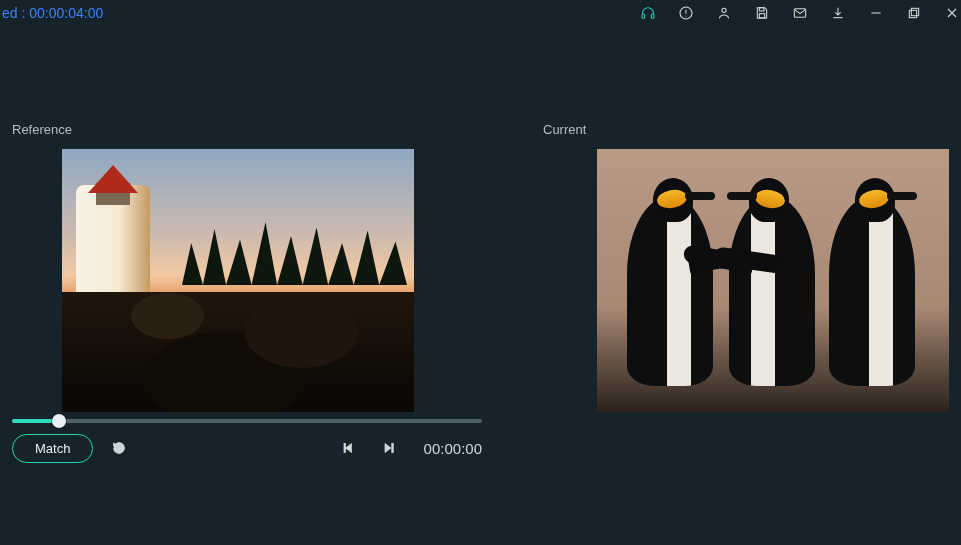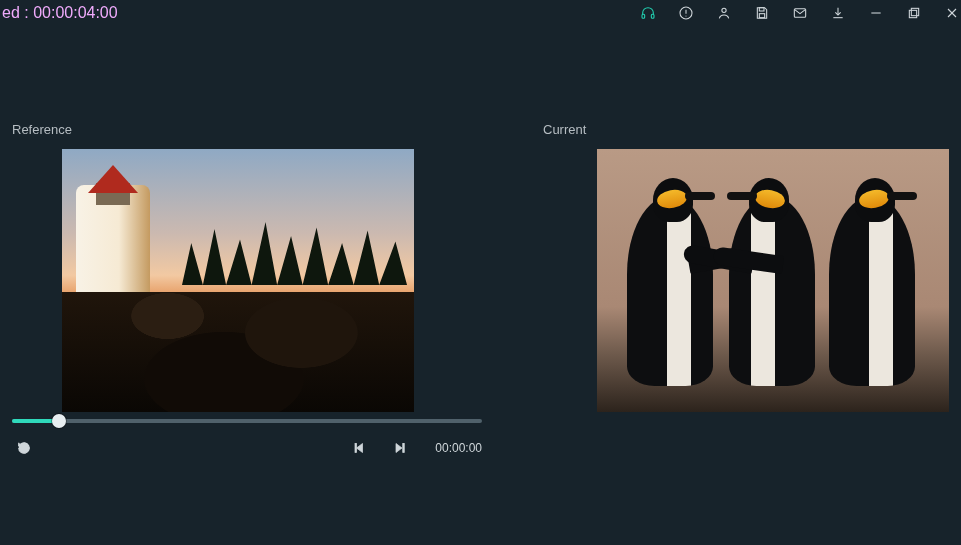--- a/index.html
+++ b/index.html
@@ -10,22 +10,22 @@
     font-family: -apple-system, BlinkMacSystemFont, "Segoe UI", Arial, sans-serif;
     color: #d9dfe3;
     overflow: hidden;
     position: relative;
   }
   .titlebar {
     height: 26px;
     display: flex;
     align-items: center;
     padding: 0 0 0 2px;
-    font-size: 16px;
-    color: #f0abfc;
+    font-size: 14px;
+    color: #3b82f6;
   }
   .titlebar-left { flex: 0 0 auto; }
   .titlebar-spacer { flex: 1; }
   .titlebar-icons { display: flex; gap: 20px; align-items: center; }
   .tb-icon {
     width: 18px; height: 18px;
     display: flex; align-items: center; justify-content: center;
     cursor: pointer;
     color: #cfd6da;
   }
@@ -176,21 +176,21 @@
     font-size: 13px;
     cursor: pointer;
   }
   .btn-icon {
     width: 24px; height: 24px;
     display: flex; align-items: center; justify-content: center;
     cursor: pointer; color: #cfd6da;
   }
   .btn-icon svg { width: 18px; height: 18px; stroke: currentColor; fill: currentColor; }
   .controls-spacer { flex: 1; }
-  .tc { font-size: 12px; color: #cfd6da; margin-left: 10px; }
+  .tc { font-size: 15px; color: #cfd6da; margin-left: 10px; }
 </style>
 </head>
 <body>
 
 <div class="titlebar">
   <span class="titlebar-left">
     <span>ed :</span>
     <span> </span>
     <span>00:00:04:00</span>
   </span>
@@ -301,20 +301,21 @@
 </div>
 
 <div class="slider-wrap">
   <div class="slider-track">
     <div class="slider-fill" style="width: 10%;"></div>
     <div class="slider-thumb" style="left: 10%;"></div>
   </div>
 </div>
 
 <div class="controls">
+  <button class="btn-match">Match</button>
   <div class="btn-icon" title="Reset">
     <svg viewBox="0 0 24 24" fill="none">
         <path d="M5 12a7 7 0 1 0 2.2-5.1L5 9" stroke-width="1.6"></path>
         <path d="M5 5v4h4" stroke-width="1.6"></path>
       </svg>
   </div>
   <div class="controls-spacer"></div>
   <div class="btn-icon" title="Previous frame">
     <svg viewBox="0 0 24 24" stroke="none">
         <polygon points="14,6 14,18 6,12"></polygon>

